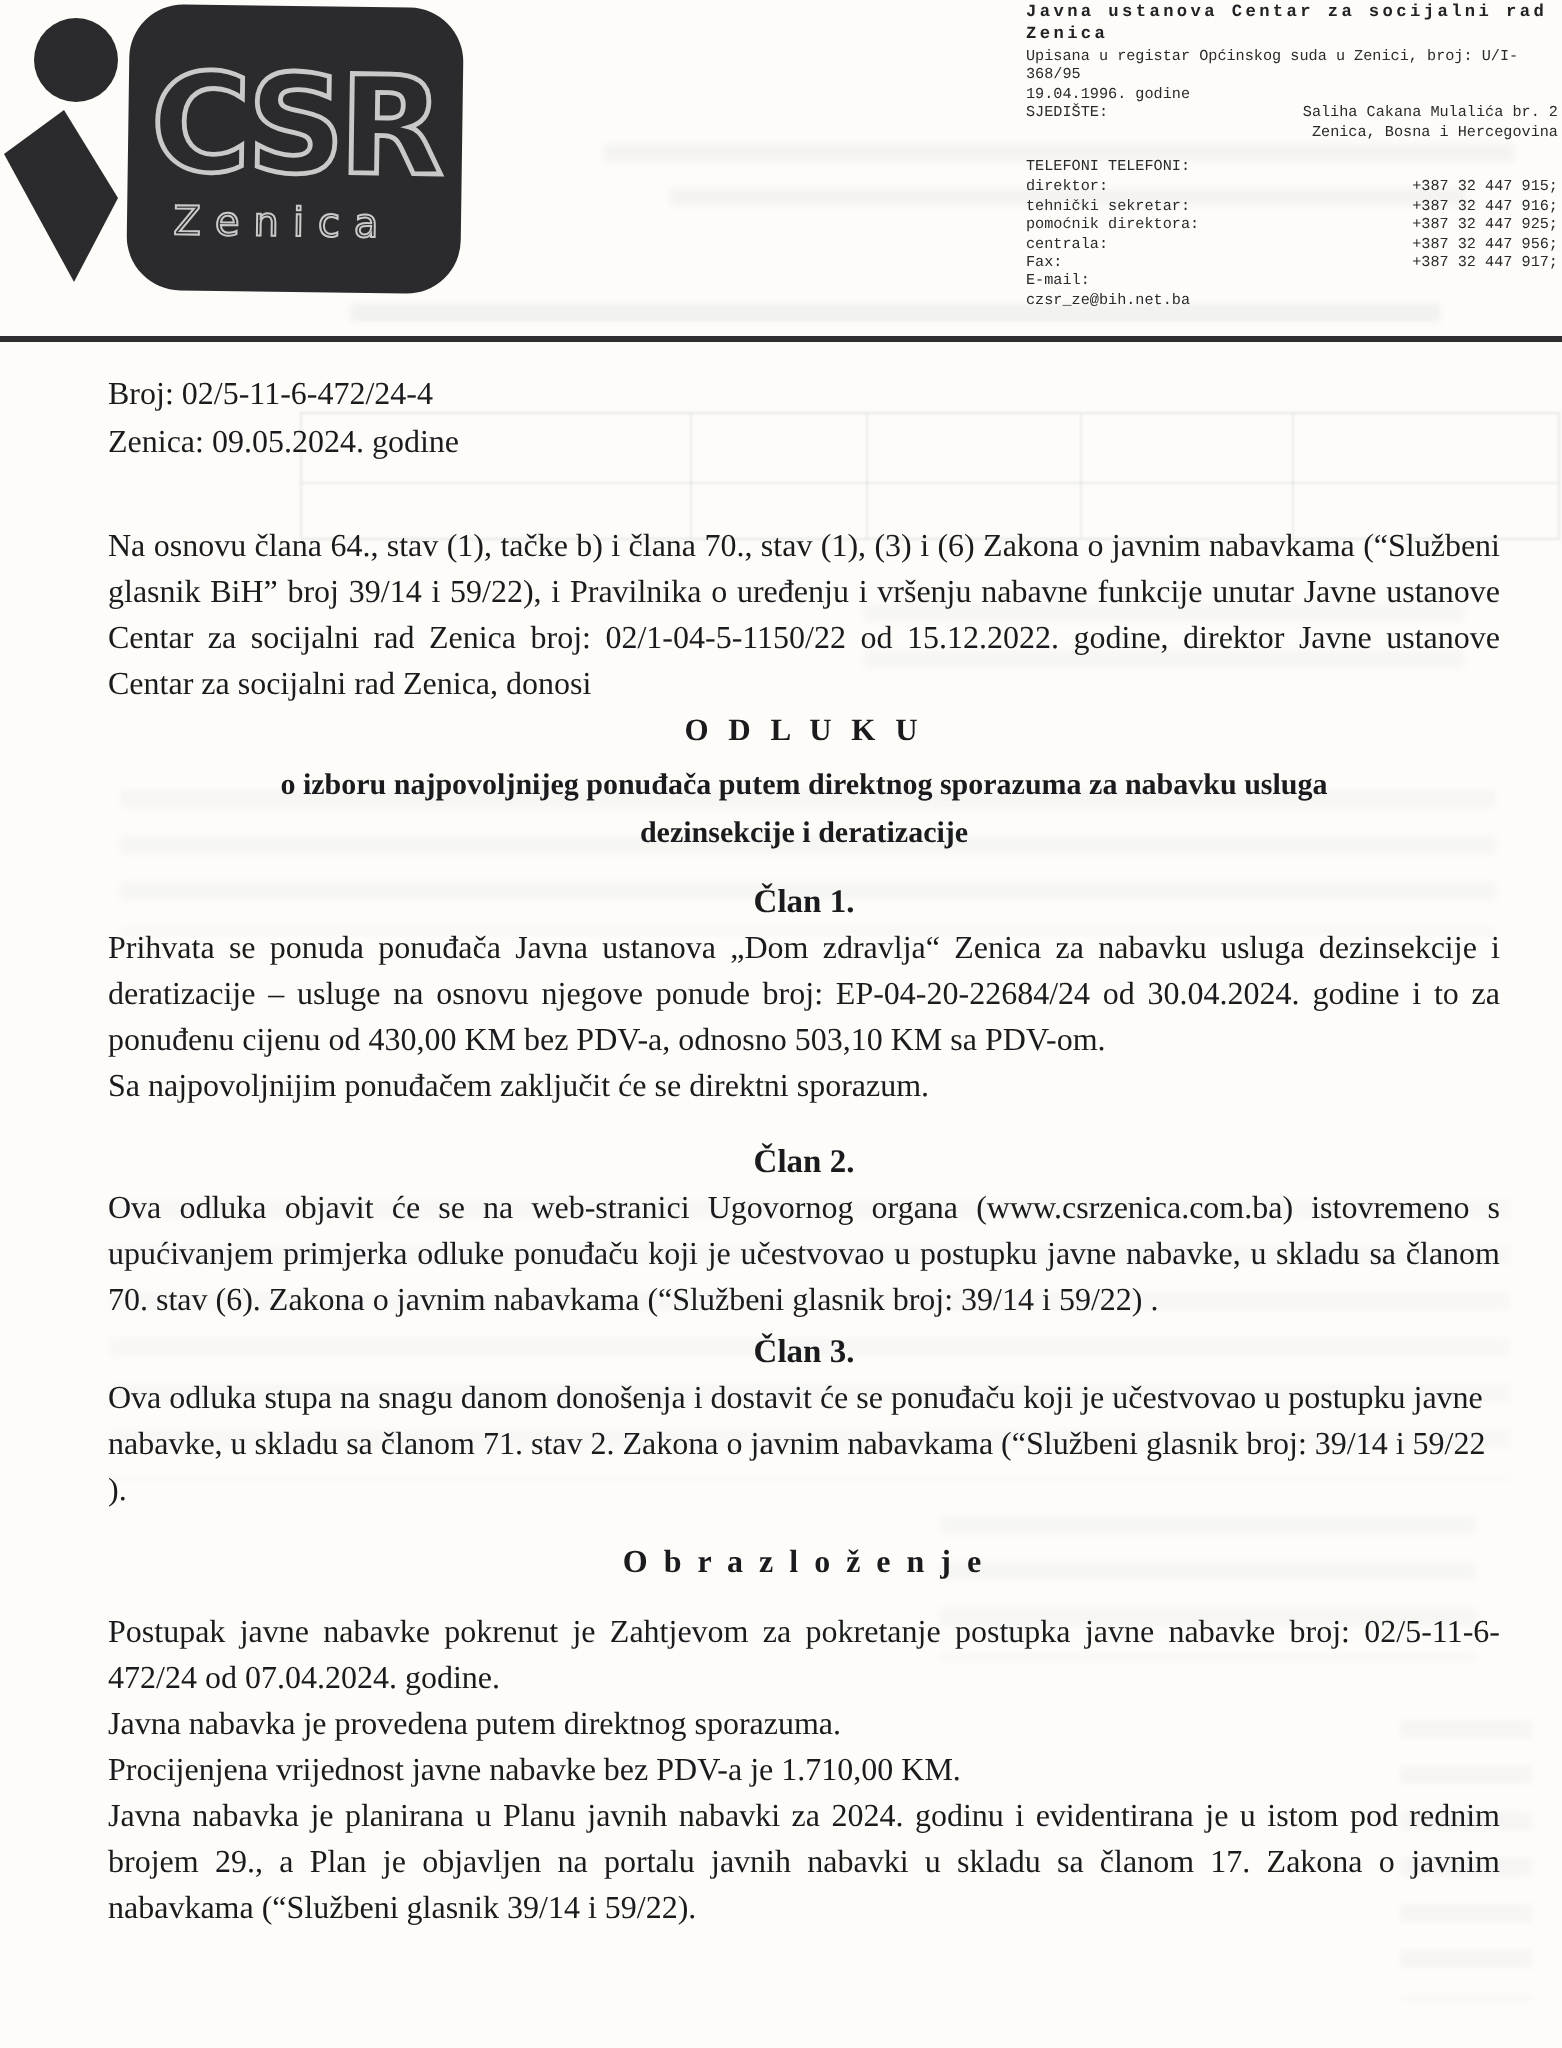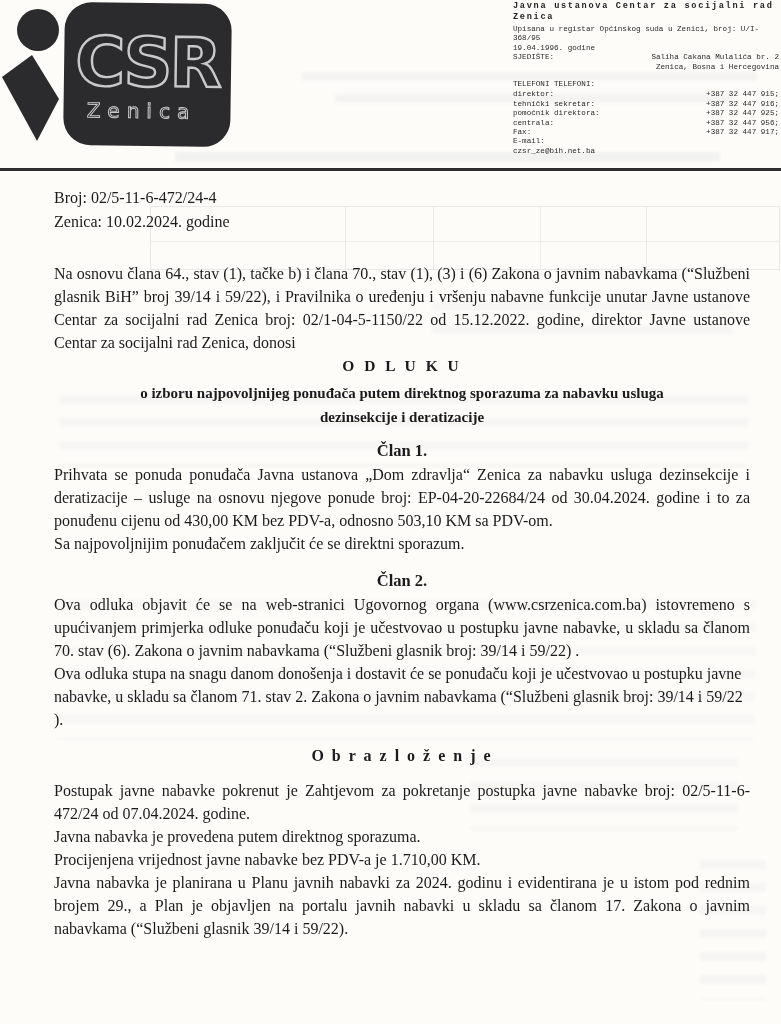--- a/index.html
+++ b/index.html
@@ -166,35 +166,36 @@
       <div class="email-line">czsr_ze@bih.net.ba</div>
     </div>
   </header>
 
   <div class="rule"></div>
 
   <main class="content">
 
     <div class="doc-meta">
       <div>Broj: 02/5-11-6-472/24-4</div>
-      <div>Zenica: 10.02.2024. godine</div>
+      <div>Zenica: 09.05.2024. godine</div>
     </div>
 
     <p class="body mb">Na osnovu člana 64., stav (1), tačke b) i člana 70., stav (1), (3) i (6) Zakona o javnim nabavkama (“Službeni glasnik BiH” broj 39/14 i 59/22), i Pravilnika o uređenju i vršenju nabavne funkcije unutar Javne ustanove Centar za socijalni rad Zenica broj: 02/1-04-5-1150/22 od 15.12.2022. godine, direktor Javne ustanove Centar za socijalni rad Zenica, donosi</p>
 
     <h2 class="decision-title">O D L U K U</h2>
     <h3 class="decision-subtitle">o izboru najpovoljnijeg ponuđača putem direktnog sporazuma za nabavku usluga dezinsekcije i deratizacije</h3>
 
     <h4 class="article-heading">Član 1.</h4>
     <p class="body">Prihvata se ponuda ponuđača Javna ustanova „Dom zdravlja“ Zenica za nabavku usluga dezinsekcije i deratizacije – usluge na osnovu njegove ponude broj: EP-04-20-22684/24 od 30.04.2024. godine i to za ponuđenu cijenu od 430,00 KM bez PDV-a, odnosno 503,10 KM sa PDV-om.</p>
     <p class="body left">Sa najpovoljnijim ponuđačem zaključit će se direktni sporazum.</p>
 
     <h4 class="article-heading gap-top">Član 2.</h4>
     <p class="body">Ova odluka objavit će se na web-stranici Ugovornog organa (www.csrzenica.com.ba) istovremeno s upućivanjem primjerka odluke ponuđaču koji je učestvovao u postupku javne nabavke, u skladu sa članom 70. stav (6). Zakona o javnim nabavkama (“Službeni glasnik broj: 39/14 i 59/22) .</p>
 
+    <h4 class="article-heading gap-top-sm">Član 3.</h4>
     <p class="body left">Ova odluka stupa na snagu danom donošenja i dostavit će se ponuđaču koji je učestvovao u postupku javne nabavke, u skladu sa članom 71. stav 2. Zakona o javnim nabavkama (“Službeni glasnik broj: 39/14 i 59/22 ).</p>
 
     <h2 class="rationale-heading">O b r a z l o ž e n j e</h2>
 
     <p class="body">Postupak javne nabavke pokrenut je Zahtjevom za pokretanje postupka javne nabavke broj: 02/5-11-6-472/24 od 07.04.2024. godine.</p>
     <p class="body left">Javna nabavka je provedena putem direktnog sporazuma.</p>
     <p class="body left">Procijenjena vrijednost javne nabavke bez PDV-a je 1.710,00 KM.</p>
     <p class="body">Javna nabavka je planirana u Planu javnih nabavki za 2024. godinu i evidentirana je u istom pod rednim brojem 29., a Plan je objavljen na portalu javnih nabavki u skladu sa članom 17. Zakona o javnim nabavkama (“Službeni glasnik 39/14 i 59/22).</p>
 
   </main>

